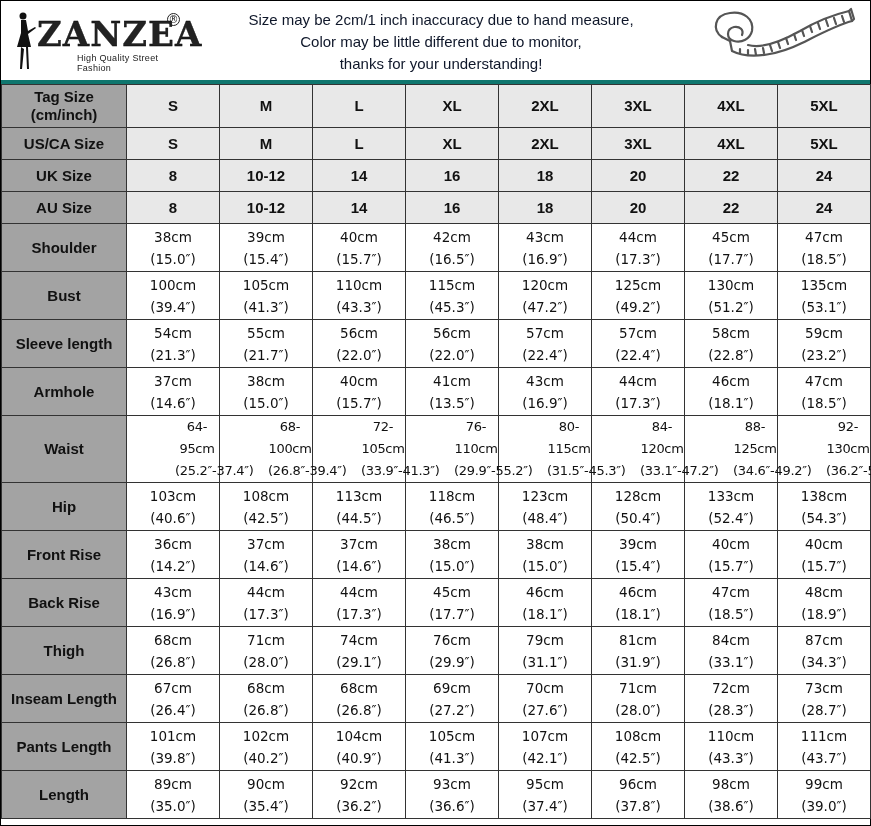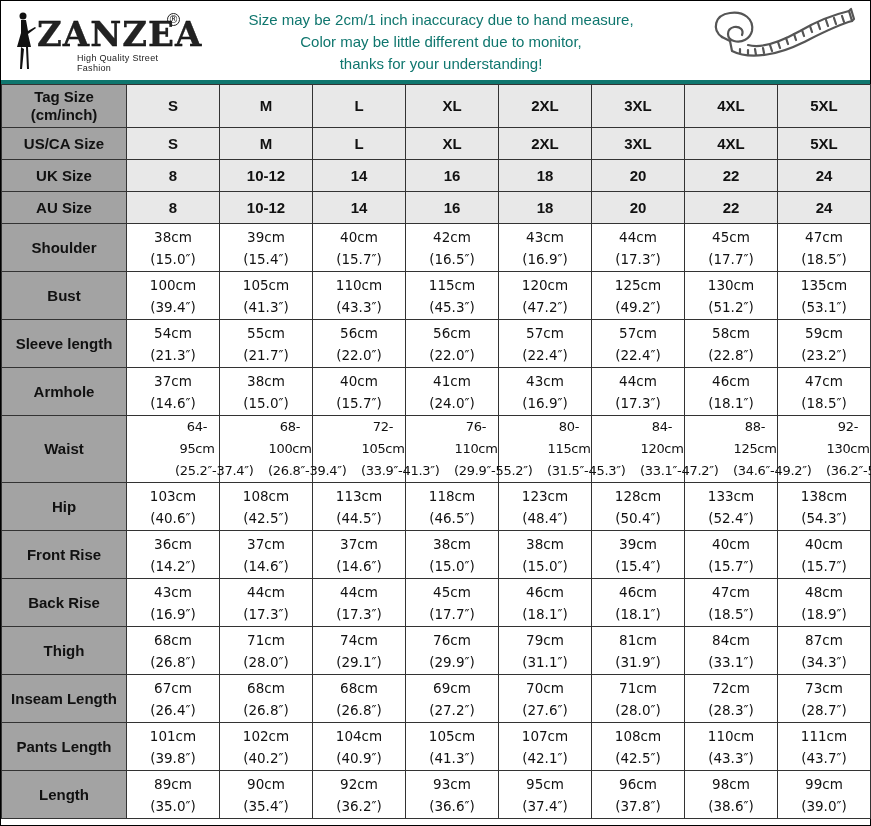--- a/index.html
+++ b/index.html
@@ -4,21 +4,21 @@
 <style>
   html, body { margin: 0; padding: 0; background: #fff; }
   body { width: 871px; height: 826px; overflow: hidden; font-family: "DejaVu Sans", "Liberation Sans", sans-serif; }
   .page { position: relative; width: 869px; height: 824px; border: 1px solid #000; background: #fff; }
   .header { position: relative; height: 79px; border-bottom: 4px solid #0f766e; padding-left: 46px; }
   .logo { position: absolute; left: 8px; top: 8px; width: 180px; height: 60px; }
   .logo-figure { position: absolute; left: 4px; top: 2px; }
   .logo-word { position: absolute; left: 28px; top: 6px; font-family: "DejaVu Serif", "Liberation Serif", serif; font-size: 34px; letter-spacing: 1px; color: #222; font-weight: bold; line-height: 38px; -webkit-text-stroke: 0.3px #000; }
   .logo-reg { position: absolute; left: 158px; top: 4px; font-size: 10px; color: #222; border: 1px solid #222; border-radius: 50%; width: 11px; height: 11px; line-height: 11px; text-align: center; }
   .logo-tag { position: absolute; left: 28px; top: 44px; font-size: 9px; color: #222; font-family: "Liberation Sans", sans-serif; letter-spacing: 0.3px; margin-left: 40px; }
-  .notice { position: absolute; left: 210px; width: 460px; top: 8px; text-align: center; font-family: "Liberation Sans", sans-serif; font-size: 15px; line-height: 22px; color: #0f766e; }
+  .notice { position: absolute; left: 210px; width: 460px; top: 8px; text-align: center; font-family: "Liberation Sans", sans-serif; font-size: 15px; line-height: 22px; color: #0f172a; }
   .tape { position: absolute; right: 8px; top: 4px; }
 
   table.size-table { border-collapse: collapse; width: 869px; table-layout: fixed; font-family: "Liberation Sans", sans-serif; }
   table.size-table td { border: 1px solid #333; text-align: center; vertical-align: middle; padding: 0; color: #111; }
   table.size-table td.label { background: #a3a3a3; font-weight: bold; font-size: 15px; }
   tr.top td { height: 31px; background: #e8e8e8; font-weight: bold; font-size: 15px; }
   tr.top.first td { height: 42px; line-height: 18px; }
   tr.meas td { height: 47px; font-size: 14.5px; line-height: 22px; }
   tr.meas td.val { font-family: "DejaVu Sans", sans-serif; font-size: 13.5px; }
   tr.meas td.val.waist { font-size: 13px; letter-spacing: -0.3px; padding-left: 48px; }
@@ -228,21 +228,21 @@
           <td class="val">
             <div>38cm</div>
             <div>(15.0″)</div>
           </td>
           <td class="val">
             <div>40cm</div>
             <div>(15.7″)</div>
           </td>
           <td class="val">
             <div>41cm</div>
-            <div>(24.0″)</div>
+            <div>(13.5″)</div>
           </td>
           <td class="val">
             <div>43cm</div>
             <div>(16.9″)</div>
           </td>
           <td class="val">
             <div>44cm</div>
             <div>(17.3″)</div>
           </td>
           <td class="val">

